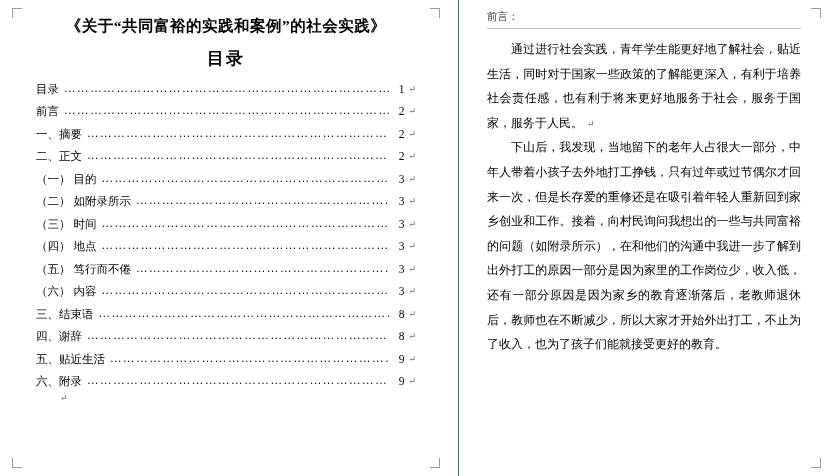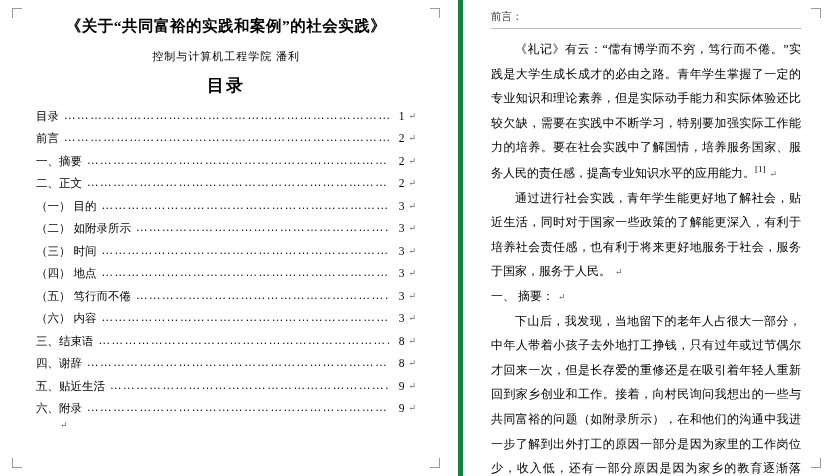--- a/index.html
+++ b/index.html
@@ -32,21 +32,21 @@
     width: 452px;
     padding: 10px 36px 0 36px;
   }
   .page-gap {
     width: 6px;
     background: #ffffff;
   }
   .page-right {
     width: 373px;
     padding: 10px 30px 0 28px;
-    border-left: 5px solid #15803d;
+    border-left: 1px solid #15803d;
   }
   
   .crop {
     position: absolute;
     width: 9px;
     height: 9px;
     pointer-events: none;
   }
   .crop.tl { border-left: 1px solid #9a9a9a; border-top: 1px solid #9a9a9a; }
   .crop.tr { border-right: 1px solid #9a9a9a; border-top: 1px solid #9a9a9a; }
@@ -147,21 +147,20 @@
 
 <div class="doc-wrap">
 
   <div class="page page-left">
     <div class="crop tl" style="left:12px;top:8px;"></div>
     <div class="crop tr" style="right:12px;top:8px;"></div>
     <div class="crop bl" style="left:12px;bottom:8px;"></div>
     <div class="crop br" style="right:12px;bottom:8px;"></div>
 
     <div class="doc-title">《关于“共同富裕的实践和案例”的社会实践》</div>
-    <div class="doc-subtitle">控制与计算机工程学院    潘利</div>
     <div class="toc-heading">目录</div>
 
     <div class="toc-list">
       <div class="toc-row">
         <span class="toc-label">目录</span>
         <span class="toc-leader">…………………………………………………………………………</span>
         <span class="toc-page">1</span>
         <span class="pilcrow">↵</span>
       </div>
       <div class="toc-row">
@@ -248,23 +247,21 @@
   </div>
 
   <div class="page-gap"></div>
 
   <div class="page page-right">
     <div class="crop tr" style="right:10px;top:8px;"></div>
     <div class="crop br" style="right:10px;bottom:8px;"></div>
 
     <div class="header-line">前言：</div>
 
-    <div class="para"><span>《礼记》有云：“儒有博学而不穷，笃行而不倦。”实践是大学生成长成才的必由之路。青年学生掌握了一定的专业知识和理论素养，但是实际动手能力和实际体验还比较欠缺，需要在实践中不断学习，特别要加强实际工作能力的培养。要在社会实践中了解国情，培养服务国家、服务人民的责任感，提高专业知识水平的应用能力。</span><span class="mark">[1]</span><span class="pilcrow">↵</span></div>
 
     <div class="para"><span>通过进行社会实践，青年学生能更好地了解社会，贴近生活，同时对于国家一些政策的了解能更深入，有利于培养社会责任感，也有利于将来更好地服务于社会，服务于国家，服务于人民。</span><span class="pilcrow">↵</span></div>
 
-    <div class="para noindent"><span>一、  摘要：</span><span class="pilcrow">↵</span></div>
 
     <div class="para"><span>下山后，我发现，当地留下的老年人占很大一部分，中年人带着小孩子去外地打工挣钱，只有过年或过节偶尔才回来一次，但是长存爱的重修还是在吸引着年轻人重新回到家乡创业和工作。接着，向村民询问我想出的一些与共同富裕的问题（如附录所示），在和他们的沟通中我进一步了解到出外打工的原因一部分是因为家里的工作岗位少，收入低，还有一部分原因是因为家乡的教育逐渐落后，老教师退休后，教师也在不断减少，所以大家才开始外出打工，不止为了收入，也为了孩子们能就接受更好的教育。</span></div>
 
   </div>
 
 </div>
 
 </body></html>

